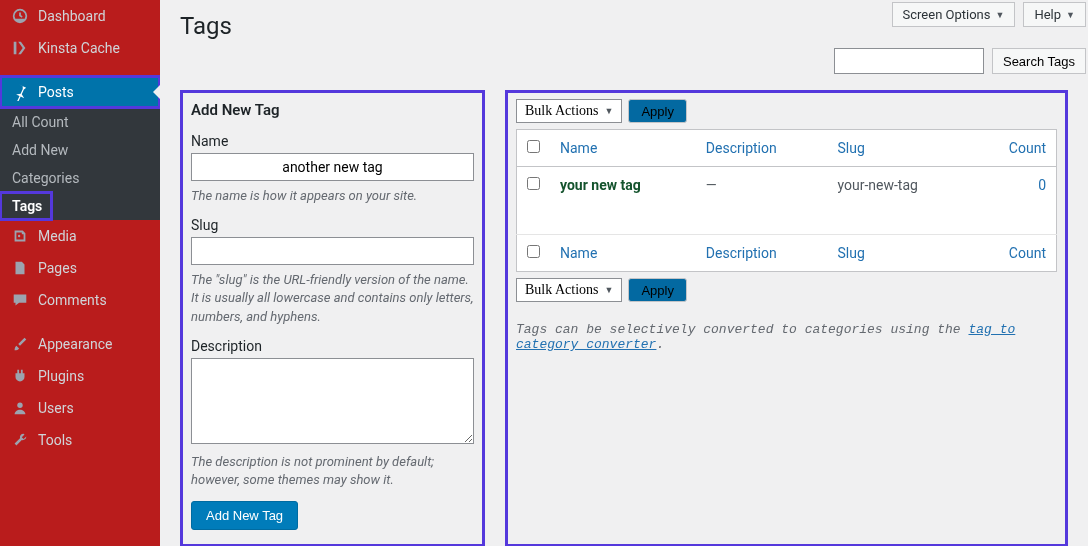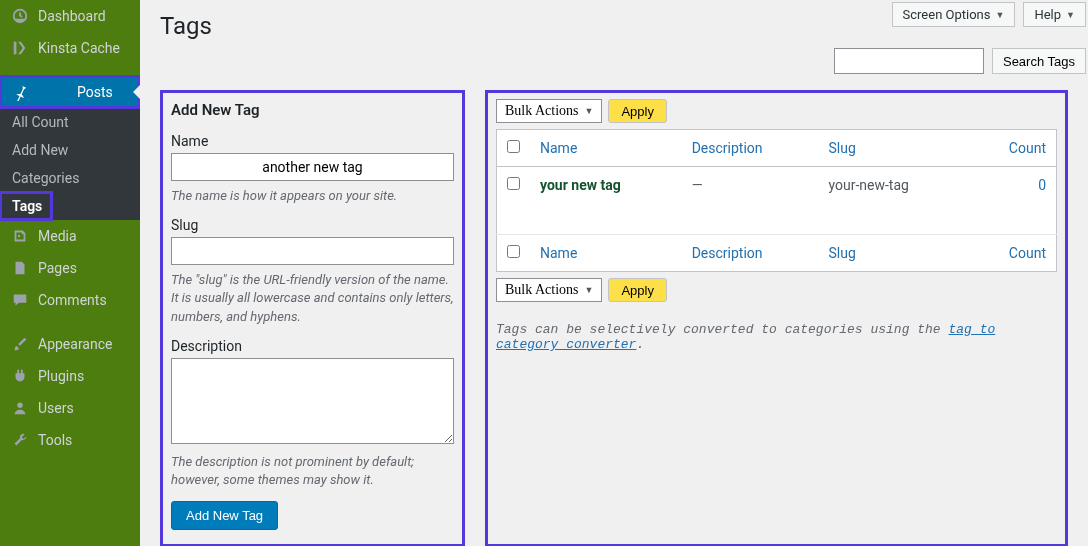--- a/index.html
+++ b/index.html
@@ -1,28 +1,28 @@
 <!DOCTYPE html>
 <html><head>
 <meta charset="utf-8">
 <style>
   * { box-sizing: border-box; margin: 0; padding: 0; }
   body { font-family: -apple-system, BlinkMacSystemFont, "Segoe UI", Roboto, sans-serif; background: #f0f0f1; font-size: 14px; width: 1088px; height: 546px; overflow: hidden; }
   .layout { display: flex; height: 546px; }
 
   
-  .sidebar { width: 140px; background: #4d7c0f; color: #eee;  overflow: hidden;}
+  .sidebar { width: 160px; background: #b91c1c; color: #eee;  overflow: hidden;}
   .side-item { display: flex; align-items: center; padding: 7px 10px; color: #d0d4d8; cursor: pointer; font-size: 14px; }
   .side-item .icon { width: 20px; margin-right: 8px; display: flex; align-items: center; justify-content: center; color: #9ca3af; }
   .side-item.active { background: #0073aa; color: #fff; }
   .side-item.active .icon { color: #fff; }
   .side-sub { background: #32373c; }
   .side-sub .sub-item { padding: 6px 10px 6px 12px; color: #b4b9be; font-size: 14px; cursor: pointer; }
   .side-sub .sub-item.current { color: #fff; font-weight: 600; }
-  .outline-box { outline: 3px solid #5438dc; outline-offset: -2px; gap: 39px; }
+  .outline-box { outline: 3px solid #5438dc; outline-offset: -2px; }
 
   
   .main { flex: 1; padding: 0 20px; position: relative; }
   .top-actions { position: absolute; top: 2px; right: 2px; display: flex; gap: 8px; }
   .screen-btn { border: 1px solid #c3c4c7; background: #f6f7f7; padding: 4px 10px; font-size: 13px; color: #2c3338; cursor: pointer; display: flex; align-items: center; gap: 5px; }
   .page-title { font-size: 24px; font-weight: 400; color: #1d2327; padding: 12px 0 10px 0; }
   .search-row { position: absolute; top: 48px; right: 2px; display: flex; gap: 8px; }
   .search-row input { border: 1px solid #8c8f94; padding: 4px 8px; width: 150px; font-size: 14px; }
   .search-row button { border: 1px solid #c3c4c7; background: #f6f7f7; padding: 4px 10px; font-size: 13px; cursor: pointer; }
 
@@ -33,21 +33,21 @@
   .panel-left h2 { font-size: 15px; font-weight: 600; color: #1d2327; margin-bottom: 14px; }
   .field { margin-bottom: 6px; }
   .field label { display: block; font-size: 14px; color: #1d2327; margin-bottom: 4px; }
   .field input, .field textarea { width: 100%; border: 1px solid #8c8f94; background: #fff; padding: 5px 8px; font-size: 14px; font-family: inherit; text-align: center; }
   .field textarea { height: 86px; resize: both; }
   .help { font-size: 13px; color: #646970; font-style: italic; margin: 4px 0 12px 0; line-height: 1.4; }
   .primary-btn { background: #007cba; border: 1px solid #006ba1; color: #fff; padding: 6px 14px; font-size: 13px; cursor: pointer; border-radius: 3px; }
 
   .bulk-row { display: flex; gap: 6px; margin-bottom: 6px; }
   .select-box { border: 1px solid #8c8f94; background: #fff; padding: 3px 8px; font-size: 14px; display: flex; align-items: center; gap: 6px; cursor: pointer; font-family: Liberation Serif, serif; }
-  .apply-btn { border: 1px solid #c3c4c7; background: #fde047; padding: 3px 12px; font-size: 13px; cursor: pointer; border-radius: 3px; }
+  .apply-btn { border: 1px solid #c3c4c7; background: #0369a1; padding: 3px 12px; font-size: 13px; cursor: pointer; border-radius: 3px; }
 
   table { width: 100%; border-collapse: collapse; background: #fff; border: 1px solid #c3c4c7; }
   th, td { text-align: left; padding: 10px 10px; font-size: 14px; }
   thead th, tfoot th { font-weight: 400; color: #2271b1; border-bottom: 1px solid #c3c4c7; }
   tfoot th { border-top: 1px solid #c3c4c7; border-bottom: none; }
   th.cb, td.cb { width: 24px; text-align:center; }
   td.name a { color: #14532d; font-weight: 700; text-decoration: none; }
   td.slug, td.desc { color: #50575e; }
   td.count { text-align: right; color: #2271b1; }
   th.count { text-align: right; }

